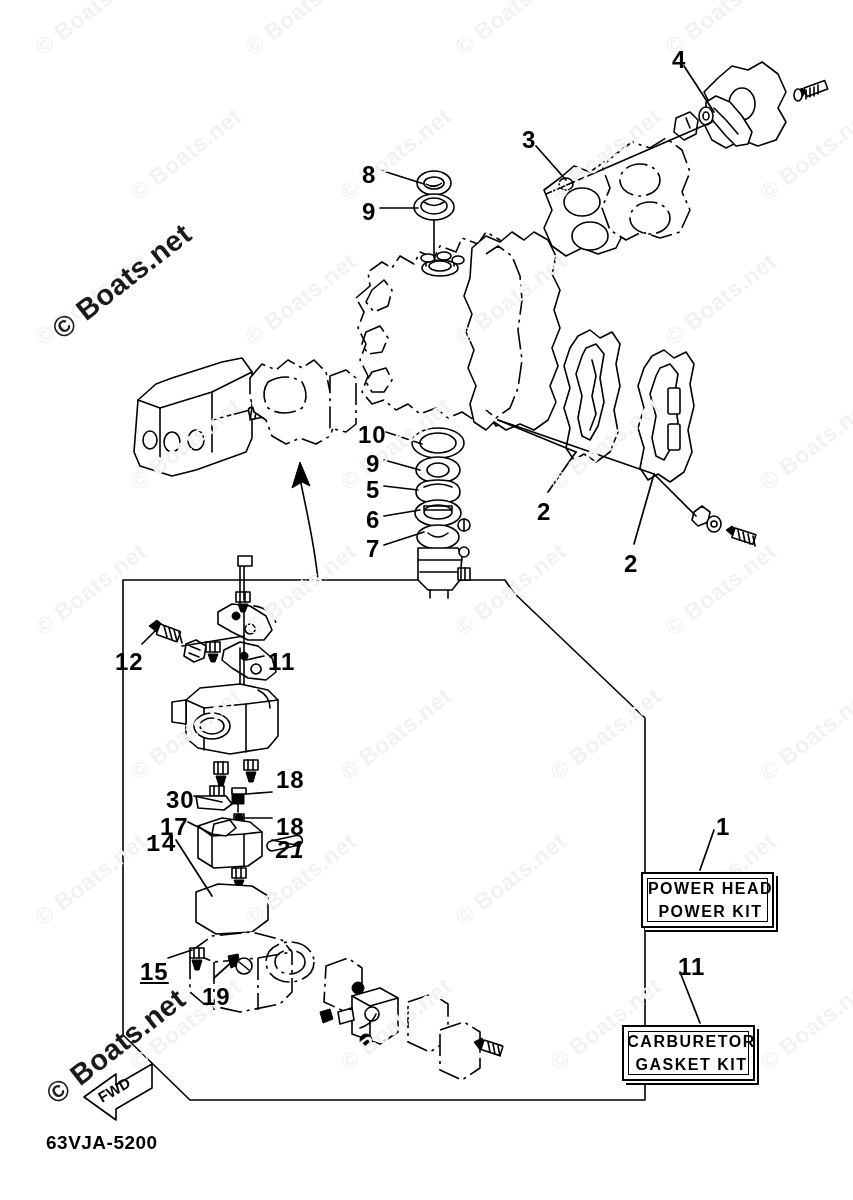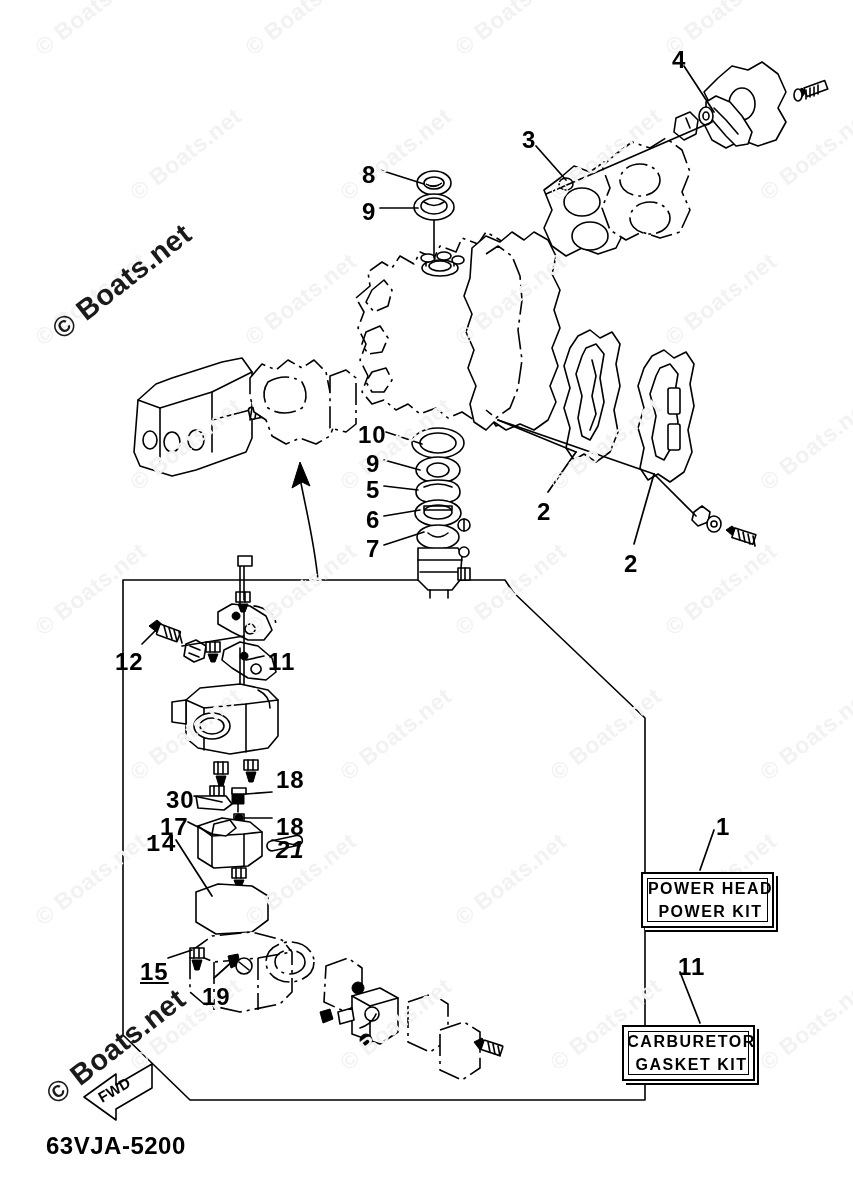--- a/index.html
+++ b/index.html
@@ -27,21 +27,21 @@
   .kitbox .inner{position:absolute;left:4px;top:4px;right:4px;bottom:4px;
           border:1px solid #000;box-sizing:border-box;
           display:flex;flex-direction:column;align-items:center;
           justify-content:center;}
   .kitbox .kline{font-family:"Liberation Sans",sans-serif;font-size:16px;
           font-weight:bold;letter-spacing:1.5px;line-height:1.45;
           white-space:nowrap;margin-left:6px;}
 
   
   .code{position:absolute;font-family:"Liberation Sans",sans-serif;
-        font-size:24px;font-weight:bold;letter-spacing:.5px;color:#000;}
+        font-size:19px;font-weight:bold;letter-spacing:.5px;color:#000;}
   .fwdtxt{font-family:"Liberation Sans",sans-serif;font-size:15px;
         font-weight:bold;fill:#000;}
 </style>
 </head>
 <body>
 
 <div id="page">
 
   <svg id="art" viewBox="0 0 853 1200">
     <defs>

